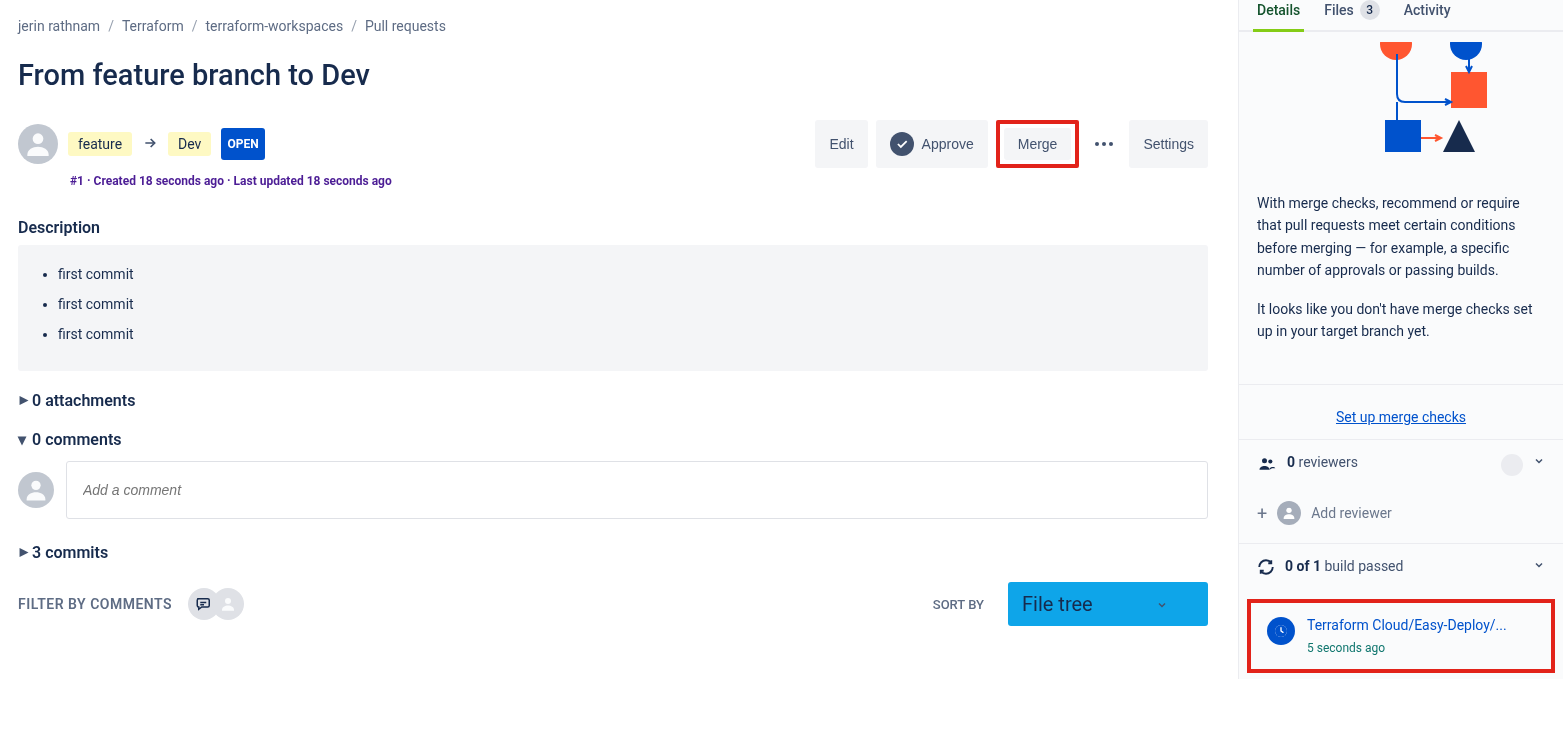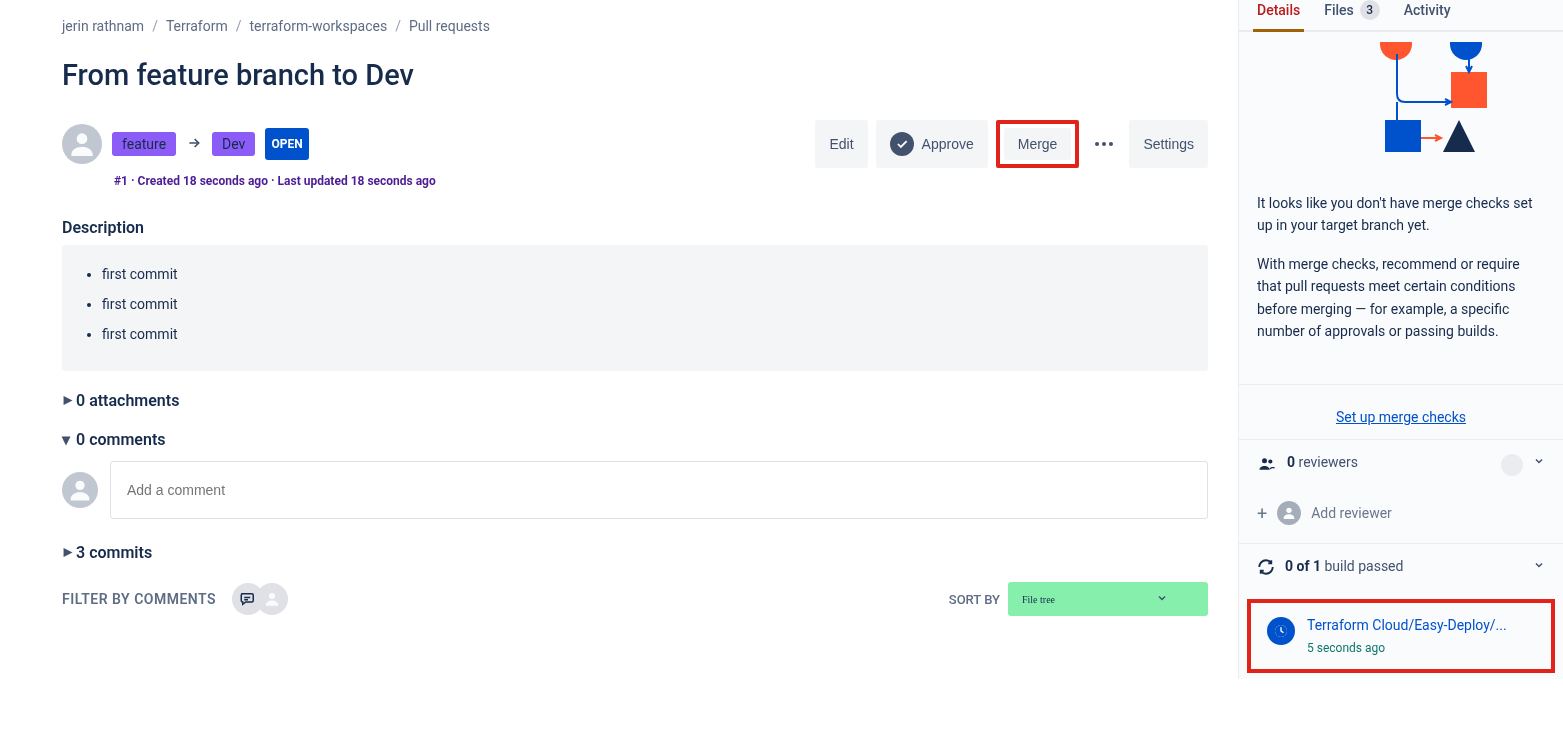--- a/index.html
+++ b/index.html
@@ -1,34 +1,34 @@
 <!DOCTYPE html>
 <html><head>
   <meta charset="utf-8">
   <style>
     * { margin: 0; padding: 0; box-sizing: border-box; }
     body { font-family: -apple-system, BlinkMacSystemFont, "Segoe UI", Roboto, sans-serif; font-size: 14px; color: #172B4D; background: #fff; }
     .container { display: flex; width: 1563px; }
-    .main { flex: 1; padding: 18px 30px 20px 18px; margin-left: 44px; }
+    .main { flex: 1; padding: 18px 30px 20px 18px; }
     .sidebar { width: 325px; border-left: 1px solid #EBECF0; padding: 0; background: #FAFBFC; }
 
     .breadcrumb { display: flex; gap: 8px; align-items: center; font-size: 14px; color: #5E6C84; margin-bottom: 24px; }
     .breadcrumb a { color: #5E6C84; text-decoration: none; }
     .breadcrumb .sep { color: #97A0AF; }
 
     .pr-title { font-size: 29px; font-weight: 500; color: #172B4D; margin-bottom: 28px; }
 
     .pr-header-row { display: flex; align-items: center; gap: 10px; margin-bottom: 6px; }
     .avatar { width: 40px; height: 40px; border-radius: 50%; background: #C1C7D0; display: flex; align-items: center; justify-content: center; }
     .avatar svg { width: 32px; height: 32px; fill: #FAFBFC; }
     .avatar-sm { width: 36px; height: 36px; border-radius: 50%; background: #C1C7D0; display: flex; align-items: center; justify-content: center; }
     .avatar-sm svg { width: 28px; height: 28px; fill: #FAFBFC; }
 
     .branch-info { display: flex; align-items: center; gap: 10px; }
-    .branch-tag { background: #8b5cf6; padding: 4px 10px; border-radius: 3px; font-size: 14px; color: #172B4D; }
+    .branch-tag { background: #fef9c3; padding: 4px 10px; border-radius: 3px; font-size: 14px; color: #172B4D; }
     .arrow-icon { color: #42526E; }
     .status-badge { background: #0052CC; color: #fff; font-size: 12px; font-weight: 700; padding: 9px 6px; border-radius: 3px; }
     .pr-meta { font-size: 12px; color: #4c1d95; margin-left: 52px; margin-bottom: 30px; font-weight: bold; }
 
     .actions { display: flex; gap: 8px; margin-left: auto; }
     .btn { background: #F4F5F7; border: none; padding: 8px 14px; border-radius: 3px; font-size: 14px; color: #42526E; cursor: pointer; font-weight: 500; display: flex; align-items: center; gap: 8px; }
     .btn-icon-circle { width: 24px; height: 24px; border-radius: 50%; background: #42526E; display: flex; align-items: center; justify-content: center; }
     .merge-highlight { border: 4px solid #E2231A; padding: 4px; border-radius: 2px; }
     .dots-btn { background: transparent; border: none; padding: 8px; cursor: pointer; }
     .dots { display: flex; gap: 3px; }
@@ -37,36 +37,36 @@
     .section-label { font-size: 16px; font-weight: 600; color: #172B4D; margin-bottom: 8px; }
     .description-box { background: #F4F5F7; padding: 14px 22px 22px 22px; border-radius: 3px; margin-bottom: 20px; }
     .description-box ul { padding-left: 18px; }
     .description-box li { font-size: 14px; color: #172B4D; padding: 7px 0; }
 
     .collapsible { display: flex; align-items: center; gap: 6px; font-size: 16px; font-weight: 600; color: #172B4D; margin-bottom: 20px; cursor: pointer; }
     .chev { color: #42526E; }
     .chev-right { transform: rotate(-90deg); display: inline-block; }
 
     .comment-row { display: flex; gap: 12px; align-items: center; margin-bottom: 24px; }
-    .comment-input { flex: 1; border: 1px solid #DFE1E6; border-radius: 3px; padding: 20px 16px; font-size: 14px; color: #5E6C84; }
+    .comment-input { flex: 1; border: 1px solid #DFE1E6; border-radius: 3px; padding: 20px 16px; font-size: 14px; color: #5E6C84; font-style: italic; }
 
     .files-label { font-size: 16px; font-weight: 600; margin-bottom: 28px; }
     .filter-row { display: flex; align-items: center; gap: 10px; }
     .filter-label { font-size: 14px; font-weight: 600; color: #5E6C84; letter-spacing: 0.5px; }
     .filter-icons { display: flex; gap: -4px; align-items: center; margin-left: 6px; }
     .filter-icon-circle { width: 32px; height: 32px; border-radius: 50%; background: #DFE1E6; display: flex; align-items: center; justify-content: center; }
     .filter-icon-circle.overlap { margin-left: -8px; }
 
-    .sort-row { display: flex; align-items: center; gap: 8px; margin-left: auto; text-align: right; }
+    .sort-row { display: flex; align-items: center; gap: 24px; margin-left: auto; text-align: right; }
     .sort-label { font-size: 13px; color: #5E6C84; font-weight: 500; }
-    .sort-select { background: #86efac; border: none; padding: 10px 40px 10px 14px; border-radius: 3px; font-size: 10px; color: #172B4D; position: relative; display: flex; align-items: center; gap: 30px; cursor: pointer; min-width: 200px; justify-content: space-between; font-family: Liberation Serif, serif; }
+    .sort-select { background: #0ea5e9; border: none; padding: 10px 40px 10px 14px; border-radius: 3px; font-size: 20px; color: #172B4D; position: relative; display: flex; align-items: center; gap: 30px; cursor: pointer; min-width: 200px; justify-content: space-between; }
 
     .tabs { display: flex; gap: 16px; border-bottom: 2px solid #EBECF0; margin-bottom: 0; padding: 0 14px; }
     .tab { padding: 0 4px 10px 4px; font-size: 14px; color: #42526E; cursor: pointer; display: flex; align-items: center; gap: 6px; font-weight: 500; }
-    .tab.active { color: #b91c1c; border-bottom: 3px solid #a16207; margin-bottom: -2px; }
+    .tab.active { color: #14532d; border-bottom: 3px solid #84cc16; margin-bottom: -2px; }
     .tab-badge { background: #DFE1E6; border-radius: 50%; width: 20px; height: 20px; display: flex; align-items: center; justify-content: center; font-size: 12px; color: #172B4D; }
 
     .illustration { display: flex; justify-content: center; padding: 10px 0 24px; }
     .side-content { padding: 16px 18px; }
     .side-text { font-size: 14px; color: #172B4D; line-height: 1.6; margin-bottom: 16px; }
     .side-divider { border-top: 1px solid #EBECF0; margin: 10px 0; }
     .side-link { color: #0052CC; text-align: center; display: block; font-size: 14px; padding: 14px 0; cursor: pointer; text-decoration: underline; }
 
     .side-section { padding: 14px 18px; display: flex; gap: 10px; border-top: 1px solid #EBECF0; }
     .side-section-title { font-size: 14px; color: #42526E; flex: 1; }
@@ -235,22 +235,22 @@
         <path d="M155 24 L158 30 L161 24" stroke="#0052CC" stroke-width="2" fill="none"></path>
         <path d="M86 12 L86 52 Q86 60 94 60 L140 60" stroke="#0052CC" stroke-width="2" fill="none"></path>
         <path d="M134 57 L140 60 L134 63" stroke="#0052CC" stroke-width="2" fill="none"></path>
         <path d="M86 60 L86 78" stroke="#0052CC" stroke-width="2" fill="none"></path>
         <path d="M110 96 L130 96" stroke="#FF5630" stroke-width="2" fill="none"></path>
         <path d="M124 93 L130 96 L124 99" stroke="#FF5630" stroke-width="2" fill="none"></path>
       </svg>
     </div>
 
     <div class="side-content">
+      <p class="side-text">With merge checks, recommend or require that pull requests meet certain conditions before merging — for example, a specific number of approvals or passing builds.</p>
       <p class="side-text">It looks like you don't have merge checks set up in your target branch yet.</p>
-      <p class="side-text">With merge checks, recommend or require that pull requests meet certain conditions before merging — for example, a specific number of approvals or passing builds.</p>
     </div>
     <div class="side-divider"></div>
     <a class="side-link">Set up merge checks</a>
 
     <div class="side-section">
       <span>
         <svg width="20" height="20" viewBox="0 0 24 24" fill="#172B4D">
             <circle cx="9" cy="8" r="3"></circle>
             <circle cx="16" cy="9" r="2.5"></circle>
             <path d="M3 19c0-3 3-4.5 6-4.5s6 1.5 6 4.5H3z"></path>

